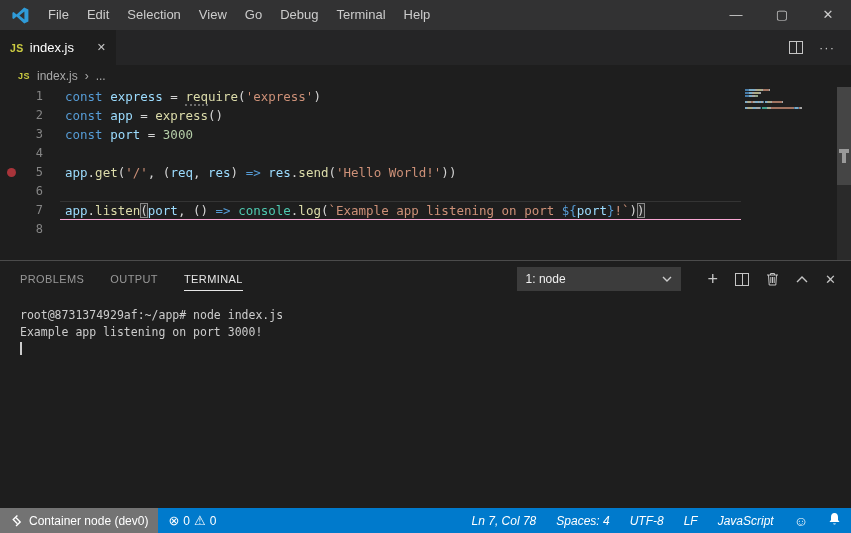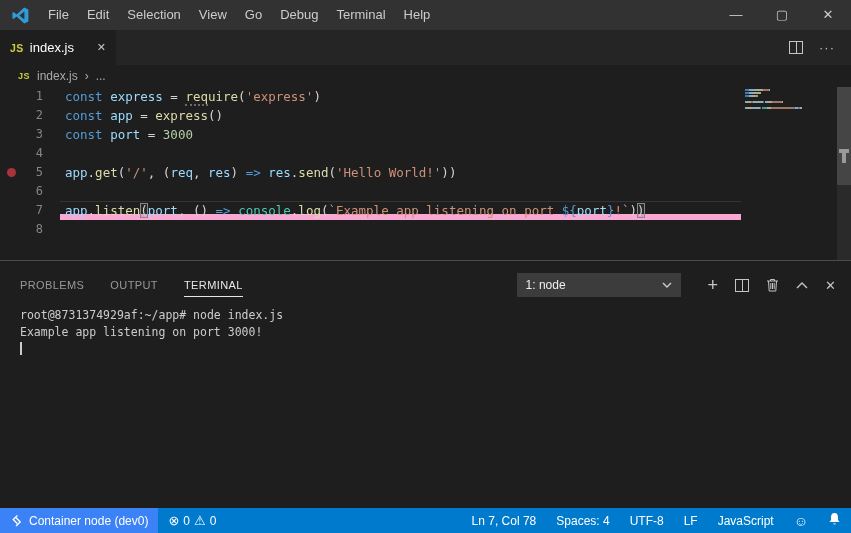--- a/index.html
+++ b/index.html
@@ -33,51 +33,51 @@
   .bc-js { font-size:9px; }
   
   .editor { height:173px; position:relative; flex:none; }
   .code-lines { position:absolute; inset:0; }
   .code-line { display:flex; height:19px; font-family:"DejaVu Sans Mono", monospace; font-size:12.5px; line-height:19px; }
   .gutter { width:60px; flex:none; display:flex; }
   .bp-margin { width:22px; flex:none; display:flex; align-items:center; justify-content:center; }
   .bp-dot { width:9px; height:9px; border-radius:50%; background:#a8343a; }
   .ln { flex:1; text-align:right; padding-right:17px; color:#858585; font-size:12px; }
   .line-content { flex:1; margin-right:110px; padding-left:5px; white-space:pre; color:#d4d4d4; }
-  .code-line.current .line-content { border-top:1px solid #343434; border-bottom:6px solid #f9a8d4; line-height:17px; }
+  .code-line.current .line-content { border-top:1px solid #343434; border-bottom:1px solid #f9a8d4; line-height:17px; }
   .tok-kw { color:#569cd6; } .tok-var { color:#9cdcfe; } .tok-fn { color:#dcdcaa; }
   .tok-str { color:#ce9178;text-align:center; } .tok-num { color:#b5cea8; } .tok-cls { color:#4ec9b0; }
   .tok-pun { color:#d4d4d4; }
   .hint { border-bottom:2px dotted #6a6a6a; }
   .match { outline:1px solid #888888; outline-offset:-1px; background:rgba(100,100,100,0.15); }
   .minimap { position:absolute; top:2px; right:14px; width:92px; bottom:0; }
   .mm-line { display:flex; height:2px; margin-bottom:1px; opacity:0.75; }
   .scrollbar { position:absolute; top:0; right:0; width:14px; bottom:0; background:#2a2a2a; }
   .sb-thumb { position:absolute; top:0; left:0; right:0; height:98px; background:#454545; }
   .sb-marker-top { position:absolute; top:62px; left:2px; width:10px; height:4px; background:#9a9a9a; }
   .sb-marker-stem { position:absolute; top:66px; left:5px; width:4px; height:10px; background:#9a9a9a; }
   
   .panel { flex:1; border-top:1px solid #4b4b4b; background:#1e1e1e; display:flex; flex-direction:column; }
-  .panel-header { height:36px; display:flex; align-items:flex-end; flex:none; }
+  .panel-header { height:36px; display:flex; align-items:center; flex:none; }
   .ptabs { display:flex; margin-left:20px; gap:26px; }
   .ptab { font-size:11px; letter-spacing:0.4px; color:#989898; padding:6px 0 5px; border-bottom:1px solid transparent; }
   .ptab.active { color:#e7e7e7; border-bottom-color:#e7e7e7; }
   .panel-controls { margin-left:auto; display:flex; align-items:center; gap:17px; padding-right:15px; }
   .term-select { width:164px; height:24px; background:#3c3c3c; color:#f0f0f0; font-size:12px; display:flex; align-items:center; justify-content:space-between; padding:0 9px; margin-right:10px; }
   .p-icon { color:#c5c5c5; display:flex; align-items:center; }
   .plus-icon { font-size:18px; font-weight:300; line-height:14px; }
   .close-icon { font-size:13px; }
   .terminal { flex:1; padding:10px 0 0 20px; font-family:"DejaVu Sans Mono", monospace; font-size:11.5px; line-height:16.5px; color:#cccccc; white-space:pre; }
   .term-cursor { width:2px; height:13px; background:#cccccc; margin-top:2px; }
   
   .statusbar { height:25px; background:#007acc; display:flex; align-items:center; color:#ffffff; font-size:12px; flex:none; }
-  .sb-remote { background:#3b82f6; height:100%; display:flex; align-items:center; gap:6px; padding:0 10px; }
+  .sb-remote { background:#737373; height:100%; display:flex; align-items:center; gap:6px; padding:0 10px; }
   .sb-group { display:flex; align-items:center; gap:4px; padding:0 10px; }
   .sb-item { padding:0 10px; }
-  .sb-right { margin-left:auto; display:flex; align-items:center; }
+  .sb-right { margin-left:auto; display:flex; align-items:center;font-style:italic; }
   .sb-glyph { font-size:13px; }
 </style>
 </head>
 <body>
 
 <div class="window">
 
   <div class="titlebar">
     <svg class="vsc-logo" viewBox="0 0 17 17">
       <path d="M12.2 0.6 L16.4 2.6 L16.4 14.4 L12.2 16.4 L4.6 9.6 L1.6 11.9 L0.4 11.3 L0.4 5.7 L1.6 5.1 L4.6 7.4 Z M12.4 4.6 L7.4 8.5 L12.4 12.4 Z" fill="#2f9bd8"></path>

